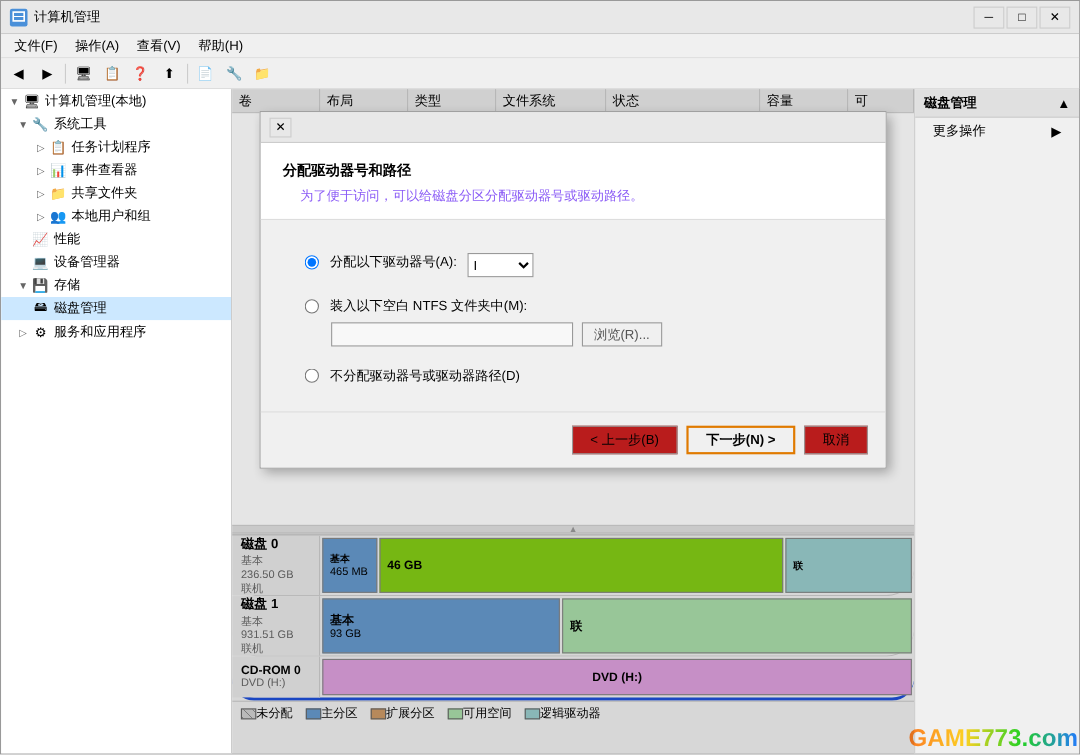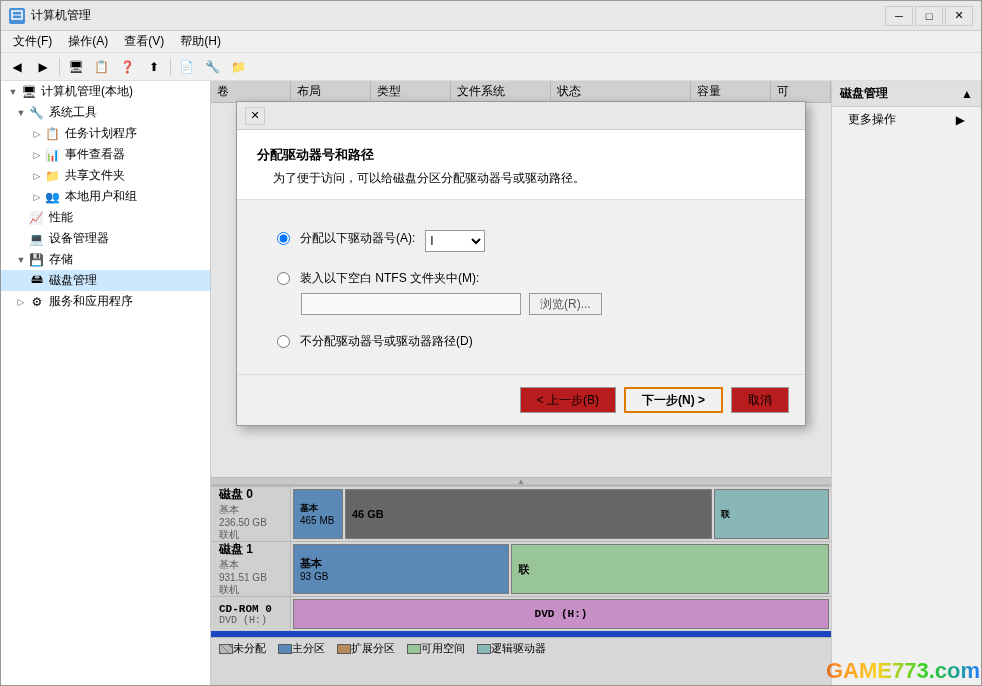--- a/index.html
+++ b/index.html
@@ -318,21 +318,21 @@
       padding: 16px 20px 12px 20px;
       border-bottom: 1px solid #ddd;
     }
     .dialog-header-title {
       font-size: 13px;
       font-weight: bold;
       margin-bottom: 6px;
     }
     .dialog-header-desc {
       font-size: 12px;
-      color: #000000;
+      color: #8b5cf6;
       padding-left: 16px;
     }
 
     .dialog-content {
       padding: 24px 40px;
       background: #f0f0f0;
     }
 
     .radio-group {
       display: flex;
@@ -414,20 +414,21 @@
       border: 2px solid #e07a00;
       font-weight: bold;
     }
 
     
     .disk-row {
       display: flex;
       height: 60px;
       border-bottom: 1px solid #ccc;
       align-items: stretch;
+      border-radius: 25px;
     }
     .disk-label {
       width: 80px;
       background: #e8e8e8;
       border-right: 1px solid #ccc;
       display: flex;
       flex-direction: column;
       justify-content: center;
       padding: 4px 8px;
       font-size: 11px;
@@ -623,21 +624,21 @@
               <div class="disk-name">磁盘 0</div>
               <div class="disk-size">基本</div>
               <div class="disk-type">236.50 GB</div>
               <div class="disk-type">联机</div>
             </div>
             <div class="disk-partitions">
               <div class="disk-partition" style="flex:1; background:#6699cc; max-width:50px;">
                 <span class="part-label" style="font-size:9px">基本</span>
                 <span class="part-size">465 MB</span>
               </div>
-              <div class="disk-partition" style="flex:7; background:#737373;">
+              <div class="disk-partition" style="flex:7; background:#84cc16;">
                 <span class="part-label">46 GB</span>
               </div>
               <div class="disk-partition" style="flex:2; background:#99cccc;">
                 <span class="part-label" style="font-size:9px">联</span>
               </div>
             </div>
           </div>
 
           <div class="disk-row" style="height:55px;">
             <div class="disk-label">
@@ -650,21 +651,21 @@
               <div class="disk-partition" style="flex:4; background:#6699cc;">
                 <span class="part-label">基本</span>
                 <span class="part-size">93 GB</span>
               </div>
               <div class="disk-partition" style="flex:6; background:#aaddaa;">
                 <span class="part-label">联</span>
               </div>
             </div>
           </div>
 
-          <div class="disk-row" style="height:40px; border-bottom:6px solid #1d4ed8;font-family:Liberation Mono, monospace;">
+          <div class="disk-row" style="height:40px; border-bottom:3px solid #1d4ed8;">
             <div class="disk-label" style="font-size:10px;">
               <div class="disk-name" style="font-size:11px;">CD-ROM 0</div>
               <div class="disk-type">DVD (H:)</div>
             </div>
             <div class="disk-partitions">
               <div class="disk-partition" style="flex:1; background:#dda0dd; justify-content:center; align-items:center;">
                 <span class="part-label">DVD (H:)</span>
               </div>
             </div>
           </div>

